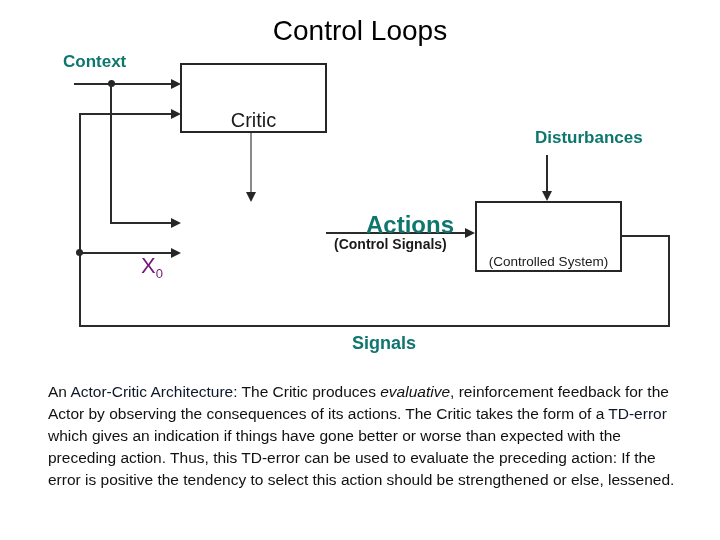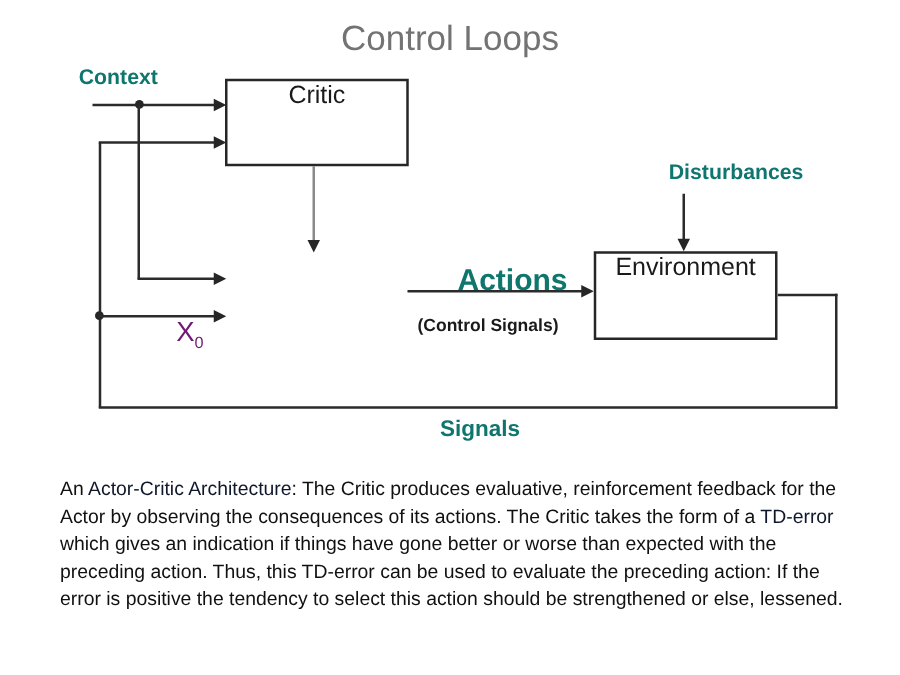--- a/index.html
+++ b/index.html
@@ -3,51 +3,51 @@
 <meta charset="utf-8">
 <style>
   html,body{margin:0;padding:0;background:#fff;}
   #slide{
     position:relative;width:720px;height:540px;background:#fff;overflow:hidden;
     font-family:"Liberation Sans","DejaVu Sans",sans-serif;color:#1a1a1a;
   }
   
   .dbox{
     position:absolute;border:2px solid #262626;background:#fff;
-    display:flex;flex-direction:column;align-items:center;justify-content:flex-start;
+    display:flex;flex-direction:column;align-items:center;justify-content:flex-end;
     text-align:center;line-height:1.1;
   }
   .dbox .box-title{font-size:20px;color:#1a1a1a;}
   .dbox .box-sub{font-size:13.5px;margin-top:2px;color:#1a1a1a;}
   
   .hline{position:absolute;height:2px;background:#2b2b2b;}
   .vline{position:absolute;width:2px;background:#2b2b2b;}
   .gline{background:#8a8a8a;}
   
   .arr-r{position:absolute;width:0;height:0;
     border-top:5px solid transparent;border-bottom:5px solid transparent;
     border-left:10px solid #262626;}
   .arr-d{position:absolute;width:0;height:0;
     border-left:5px solid transparent;border-right:5px solid transparent;
     border-top:10px solid #262626;}
   .dot{position:absolute;width:7px;height:7px;border-radius:50%;background:#262626;}
   
   .dlabel{position:absolute;font-weight:700;font-size:17px;color:#0f766e;white-space:nowrap;line-height:1.12;}
-  .dlabel-sub{position:absolute;font-weight:700;font-size:14px;color:#1a1a1a;white-space:nowrap;margin-top:16px;}
+  .dlabel-sub{position:absolute;font-weight:700;font-size:14px;color:#1a1a1a;white-space:nowrap;}
   #title{position:absolute;top:15px;left:0;width:100%;text-align:center;
-    font-size:28px;color:#737373;letter-spacing:0px;}
+    font-size:28px;color:#000000;letter-spacing:0px;}
   #x0-label{position:absolute;left:141px;top:253px;font-size:22px;color:#701a75;}
   #x0-label sub{font-size:13px;}
   
   #body-text{
     position:absolute;left:48px;top:381px;width:632px;
     font-size:15.5px;line-height:22px;color:#111;
   }
   .red{color:#0f172a;}
-  .ital{}
+  .ital{font-style:italic;}
 </style>
 </head>
 <body>
 
 <div id="slide">
 
   <div id="title">Control Loops</div>
 
   <div class="hline" style="left:74px;top:83px;width:98px;"></div>
   <div class="arr-r" style="left:171px;top:79px;"></div>
@@ -78,21 +78,21 @@
   <div class="hline" style="left:622px;top:235px;width:48px;"></div>
   <div class="vline" style="left:668px;top:235px;height:92px;"></div>
   <div class="hline" style="left:79px;top:325px;width:591px;"></div>
 
   <div class="dbox" style="left:180px;top:63px;width:143px;height:66px;">
     <span class="box-title">Critic</span>
   </div>
 
 
   <div class="dbox" style="left:475px;top:201px;width:143px;height:67px;">
-    <span class="box-title">Environment</span>
+    <span class="box-sub">(Controlled System)</span>
   </div>
 
   <div class="dlabel" style="left:63px;top:52px;">Context</div>
 
   <div class="dlabel" style="left:487px;top:128px;margin-left:48px;">Disturbances</div>
 
 
   <div class="dlabel" style="left:366px;top:212px;font-size:24px;">Actions</div>
   <div class="dlabel-sub" style="left:334px;top:236px;">(Control Signals)</div>
 

